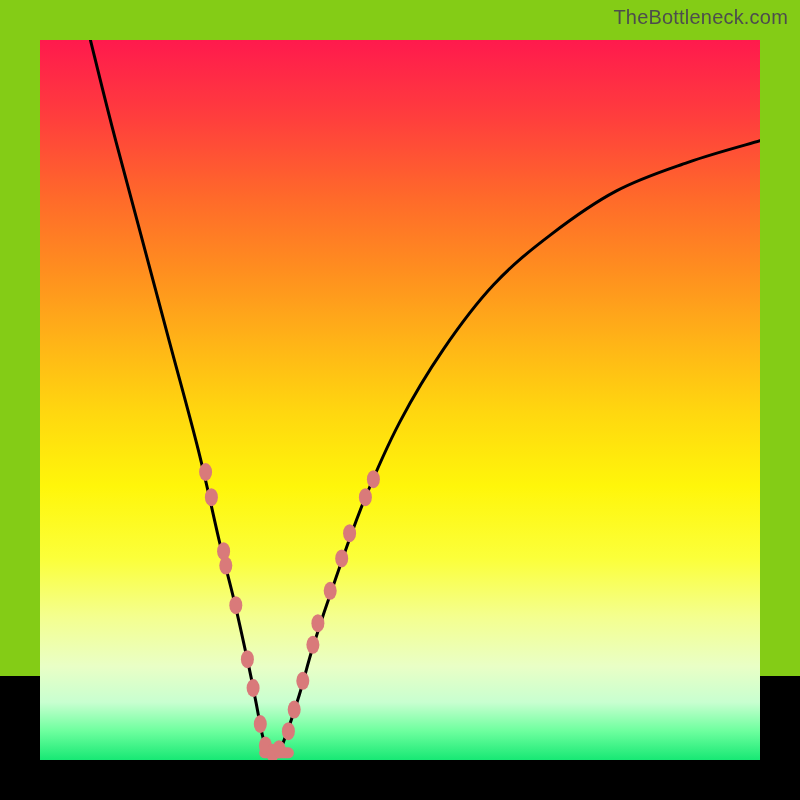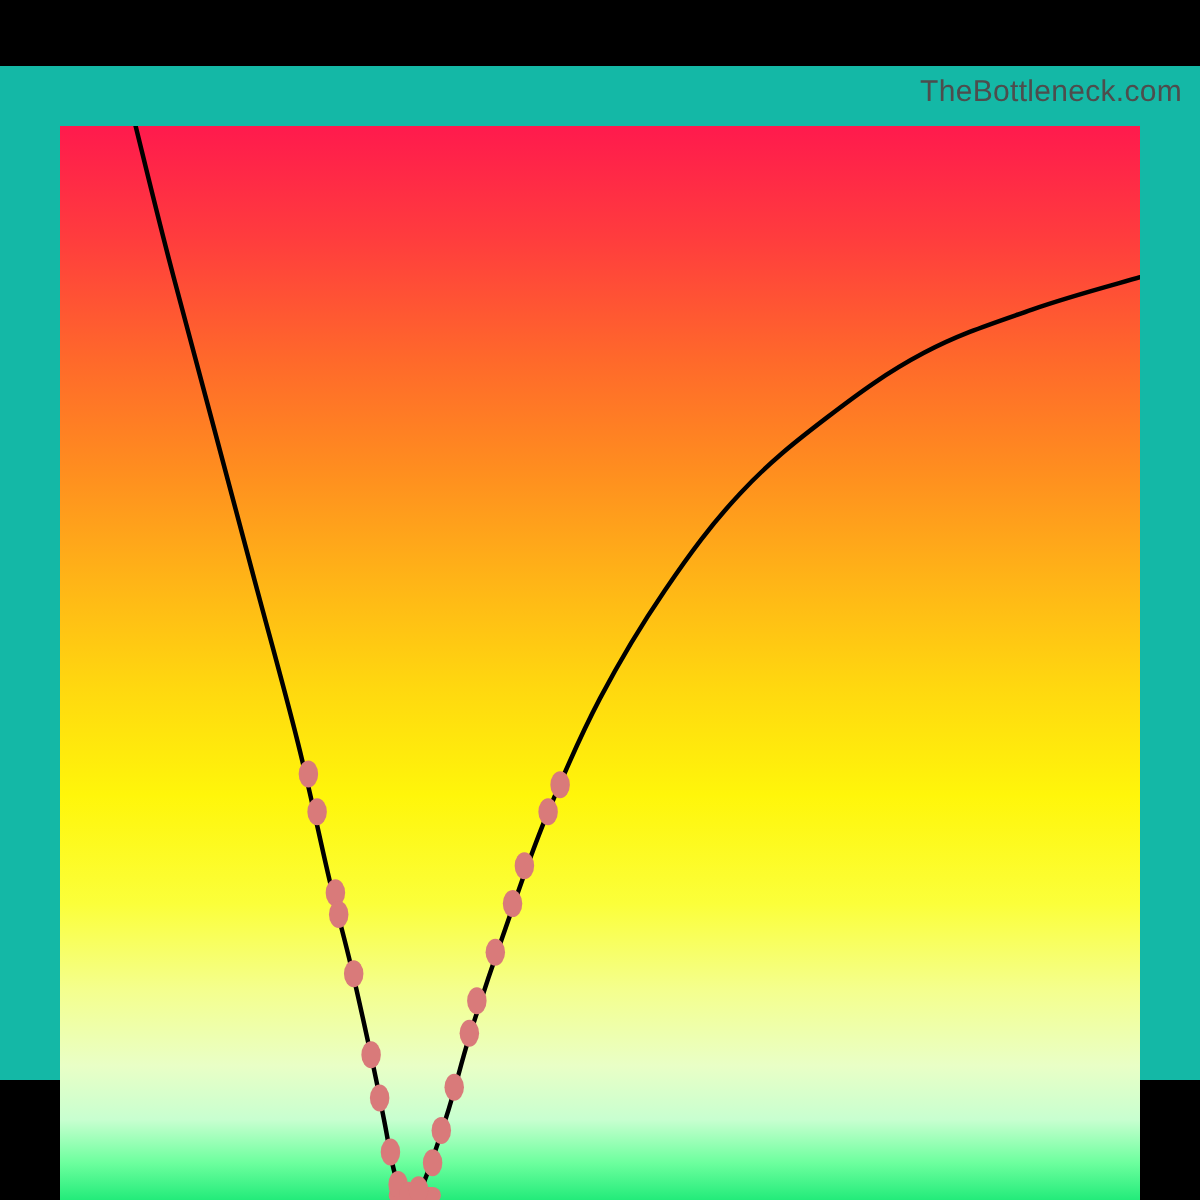--- a/index.html
+++ b/index.html
@@ -8,22 +8,21 @@
     width: 800px;
     height: 800px;
     overflow: hidden;
     background: #000;
     font-family: Arial, Helvetica, sans-serif;
   }
   .frame {
     position: relative;
     width: 800px;
     height: 676px;
-    background: #14b8a6;
-    margin-top: 44px;
+    background: #84cc16;
   }
   .plot-area {
     position: absolute;
     left: 40px;
     top: 40px;
     width: 720px;
     height: 720px;
     background: linear-gradient(to bottom,
       #ff1a4d 0%,
       #ff3b3e 10%,

